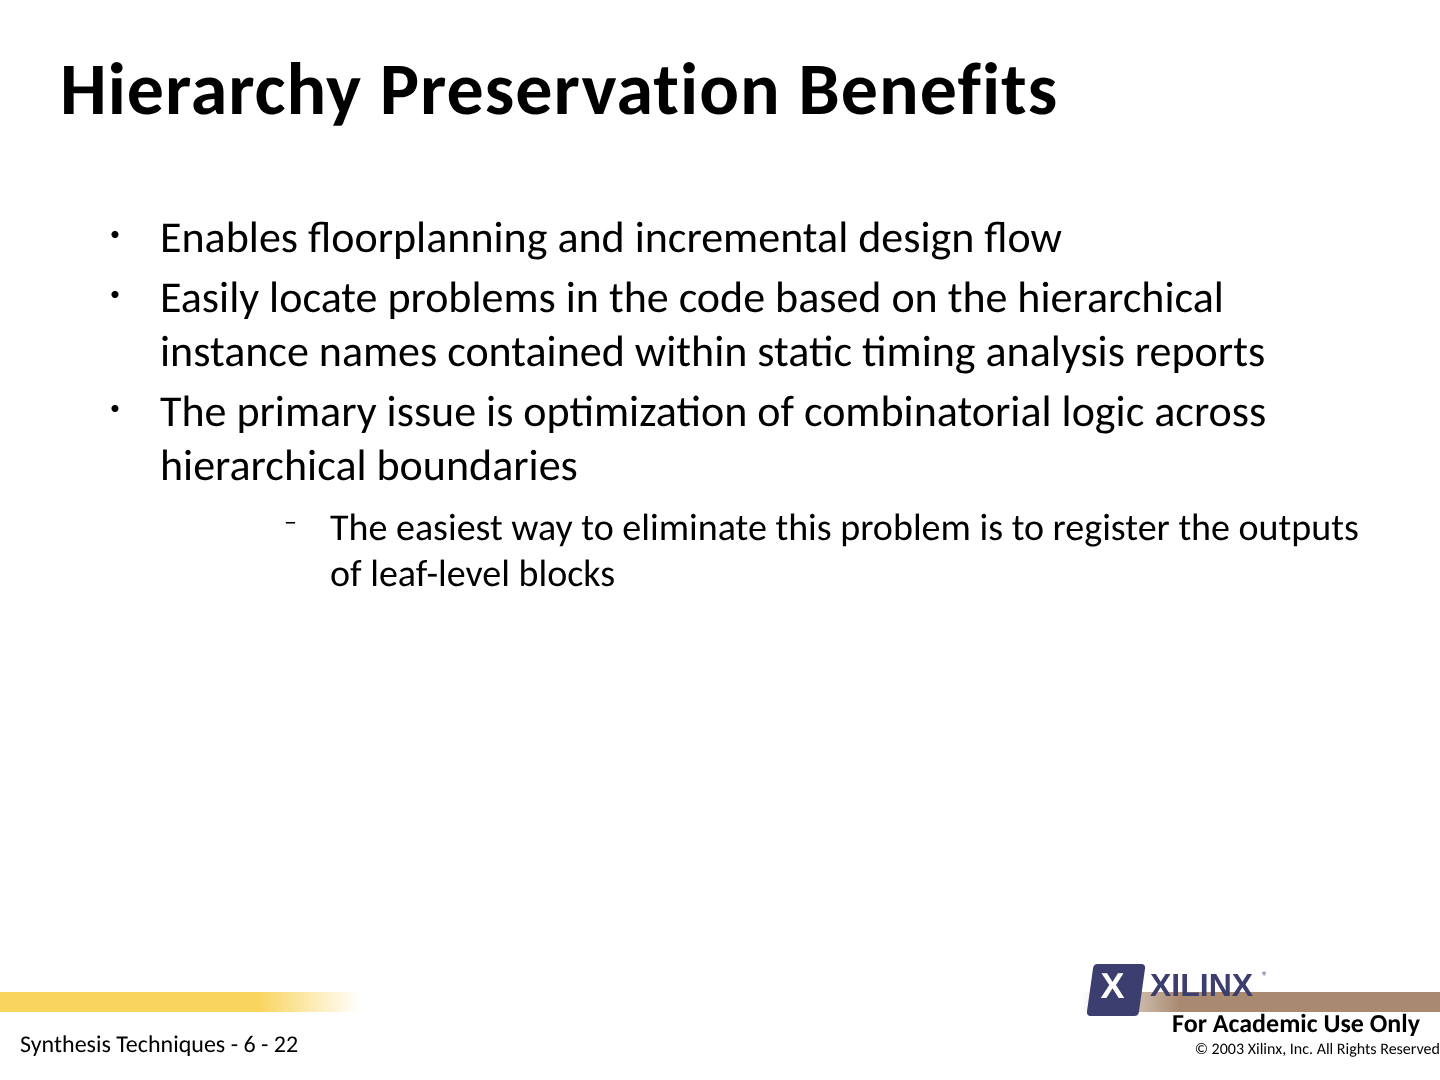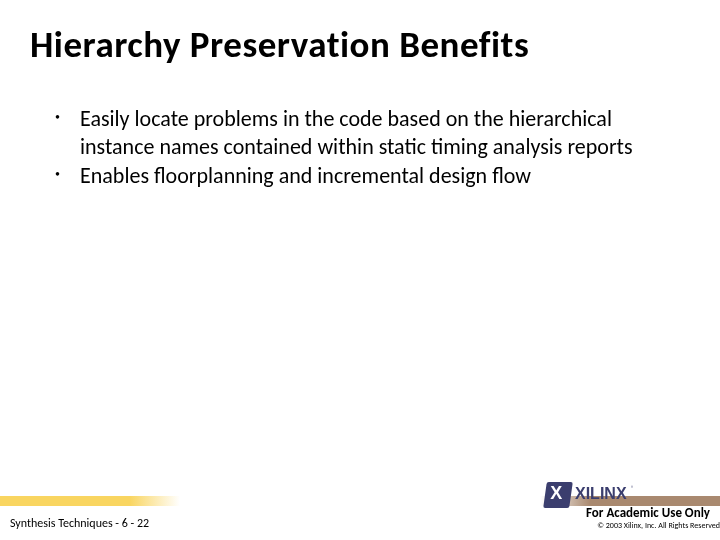--- a/index.html
+++ b/index.html
@@ -169,22 +169,28 @@
 </style>
 </head>
 <body>
 
 <div class="slide">
 
   <div class="title">Hierarchy Preservation Benefits</div>
 
   <div class="body">
     <ul class="main">
+      <li>Enables floorplanning and incremental design flow</li>
       <li>Easily locate problems in the code based on the hierarchical instance names contained within static timing analysis reports</li>
-      <li>Enables floorplanning and incremental design flow</li>
+      <li>
+        <span>The primary issue is optimization of combinatorial logic across hierarchical boundaries</span>
+        <ul class="sub">
+          <li>The easiest way to eliminate this problem is to register the outputs of leaf-level blocks</li>
+        </ul>
+      </li>
     </ul>
   </div>
 
   <div class="footer-band"></div>
 
   <div class="logo">
     <div class="mark"></div>
     <div class="word">XILINX</div>
     <div class="tm">®</div>
   </div>

